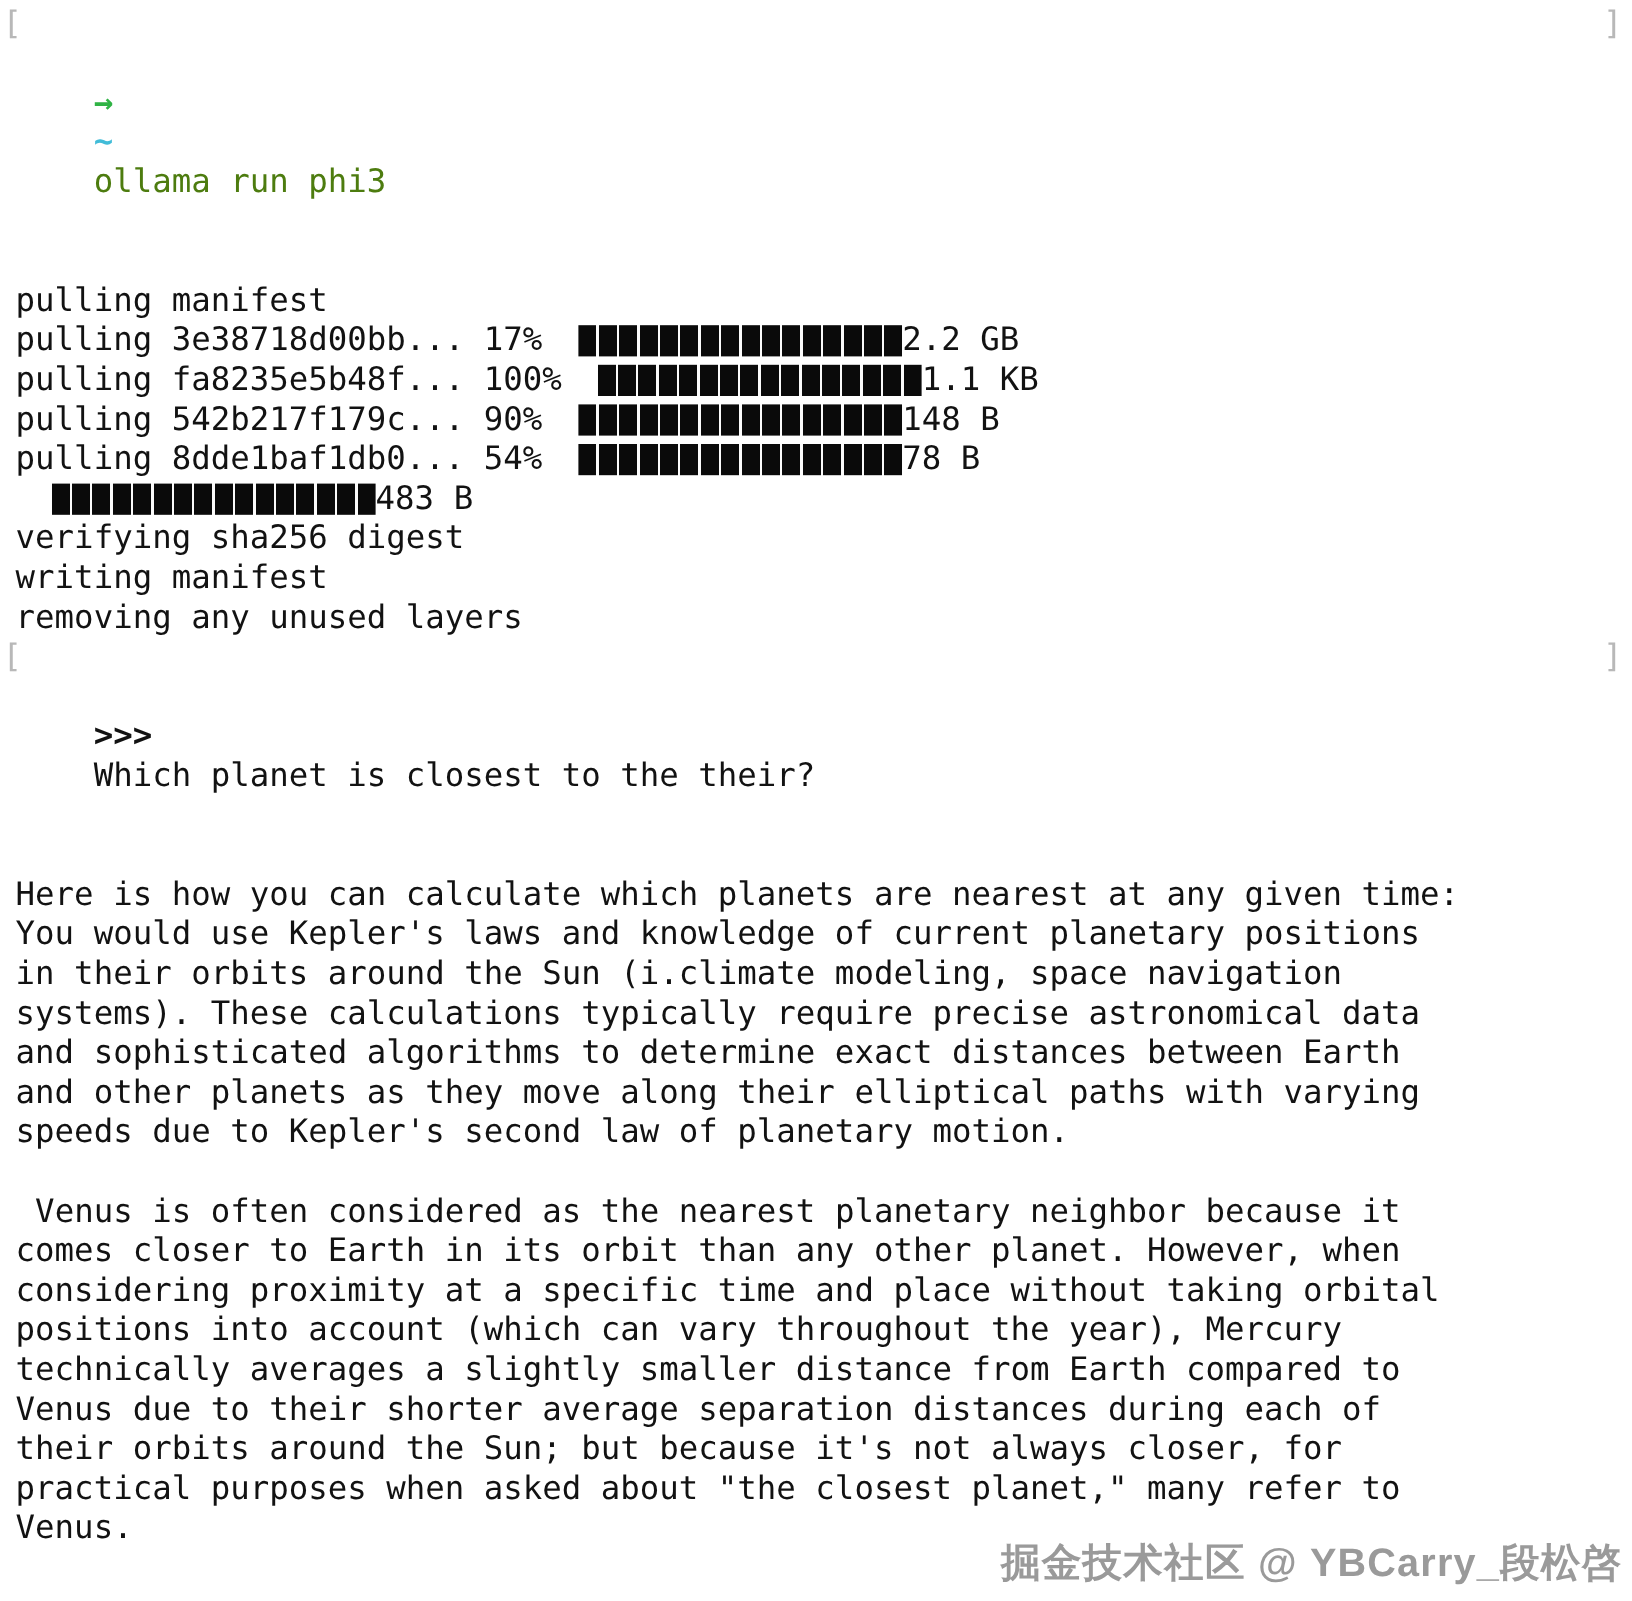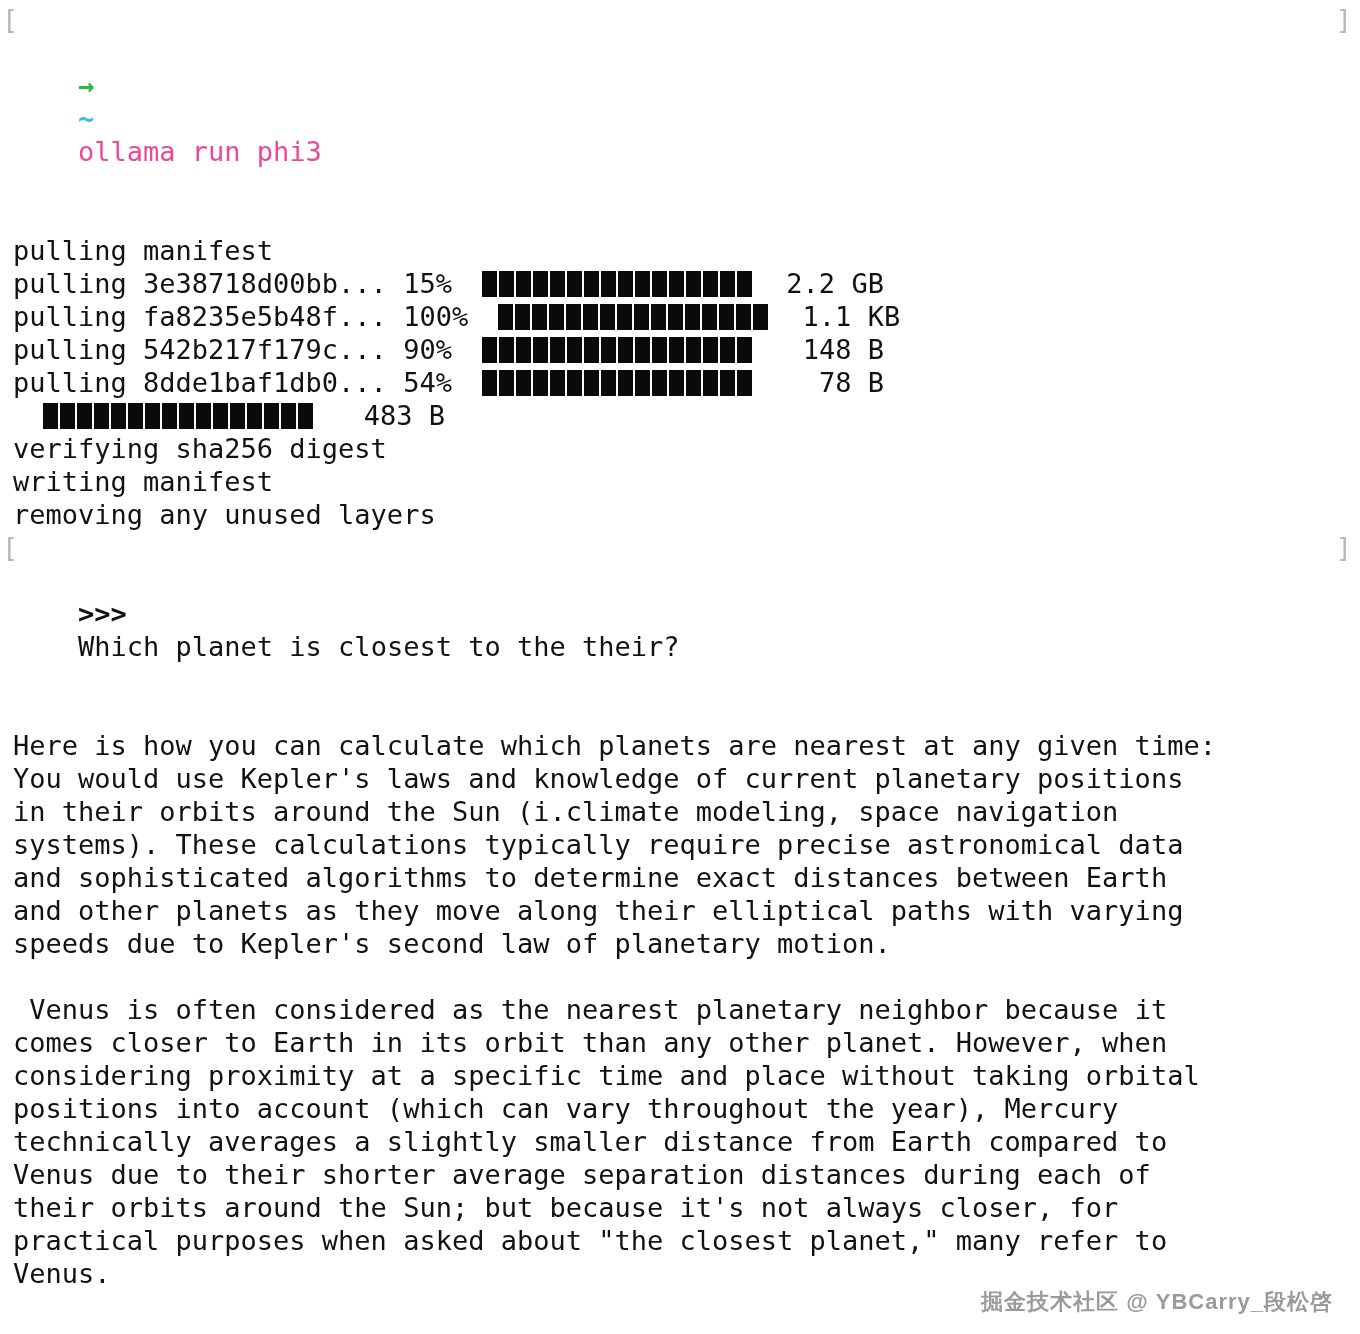--- a/index.html
+++ b/index.html
@@ -28,53 +28,52 @@
   }
   .rbracket {
     position: absolute;
     right: 8px;
     top: 0;
     color: #b8b8b8;
   }
 
   .arrow  { color: #2fb344; font-weight: bold; margin-right: 29px; }
   .tilde  { color: #41bcd8; font-weight: bold; margin-right: 16px; }
-  .cmd    { color: #ec4899; }
+  .cmd    { color: #4d7c0f; }
 
   .pull-row { display: flex; align-items: center; }
   .pull-label { white-space: pre; }
   .progress-bar {
     display: inline-block;
     width: 270px;
     height: 26px;
     margin-left: 30px;
     background: repeating-linear-gradient(
       90deg,
       #0a0a0a 0px, #0a0a0a 15px,
       #fbfbfb 15px, #fbfbfb 17px
     );
   }
   .pull-size {
     display: inline-block;
     width: 132px;
-    text-align: right;
     white-space: pre;
   }
 
   .prompt-mark { font-weight: 600; margin-right: 16px; }
 
   .para { white-space: pre-wrap; }
   .para + .para { margin-top: 33px; }
 
   .watermark {
     position: absolute;
-    right: 27px;
+    right: 8px;
     bottom: 16px;
     font-family: "Liberation Sans", "DejaVu Sans", sans-serif;
-    font-size: 22px;
+    font-size: 33px;
     font-weight: bold;
     letter-spacing: 1px;
     color: #9a9a9a;
     text-shadow: 2px 2px 1px #ffffff, 1px 1px 0 #ffffff;
   }
 </style>
 </head>
 <body>
 
 <div class="terminal">
@@ -83,21 +82,21 @@
     <span class="lbracket">[</span>
     <span class="arrow">→</span>
     <span class="tilde">~</span>
     <span class="cmd">ollama run phi3</span>
     <span class="rbracket">]</span>
   </div>
 
   <div class="line">pulling manifest</div>
 
   <div class="line pull-row">
-    <span class="pull-label">pulling 3e38718d00bb... 15%</span>
+    <span class="pull-label">pulling 3e38718d00bb... 17%</span>
     <span class="progress-bar"></span>
     <span class="pull-size">2.2 GB</span>
   </div>
   <div class="line pull-row">
     <span class="pull-label">pulling fa8235e5b48f... 100%</span>
     <span class="progress-bar"></span>
     <span class="pull-size">1.1 KB</span>
   </div>
   <div class="line pull-row">
     <span class="pull-label">pulling 542b217f179c... 90%</span>

